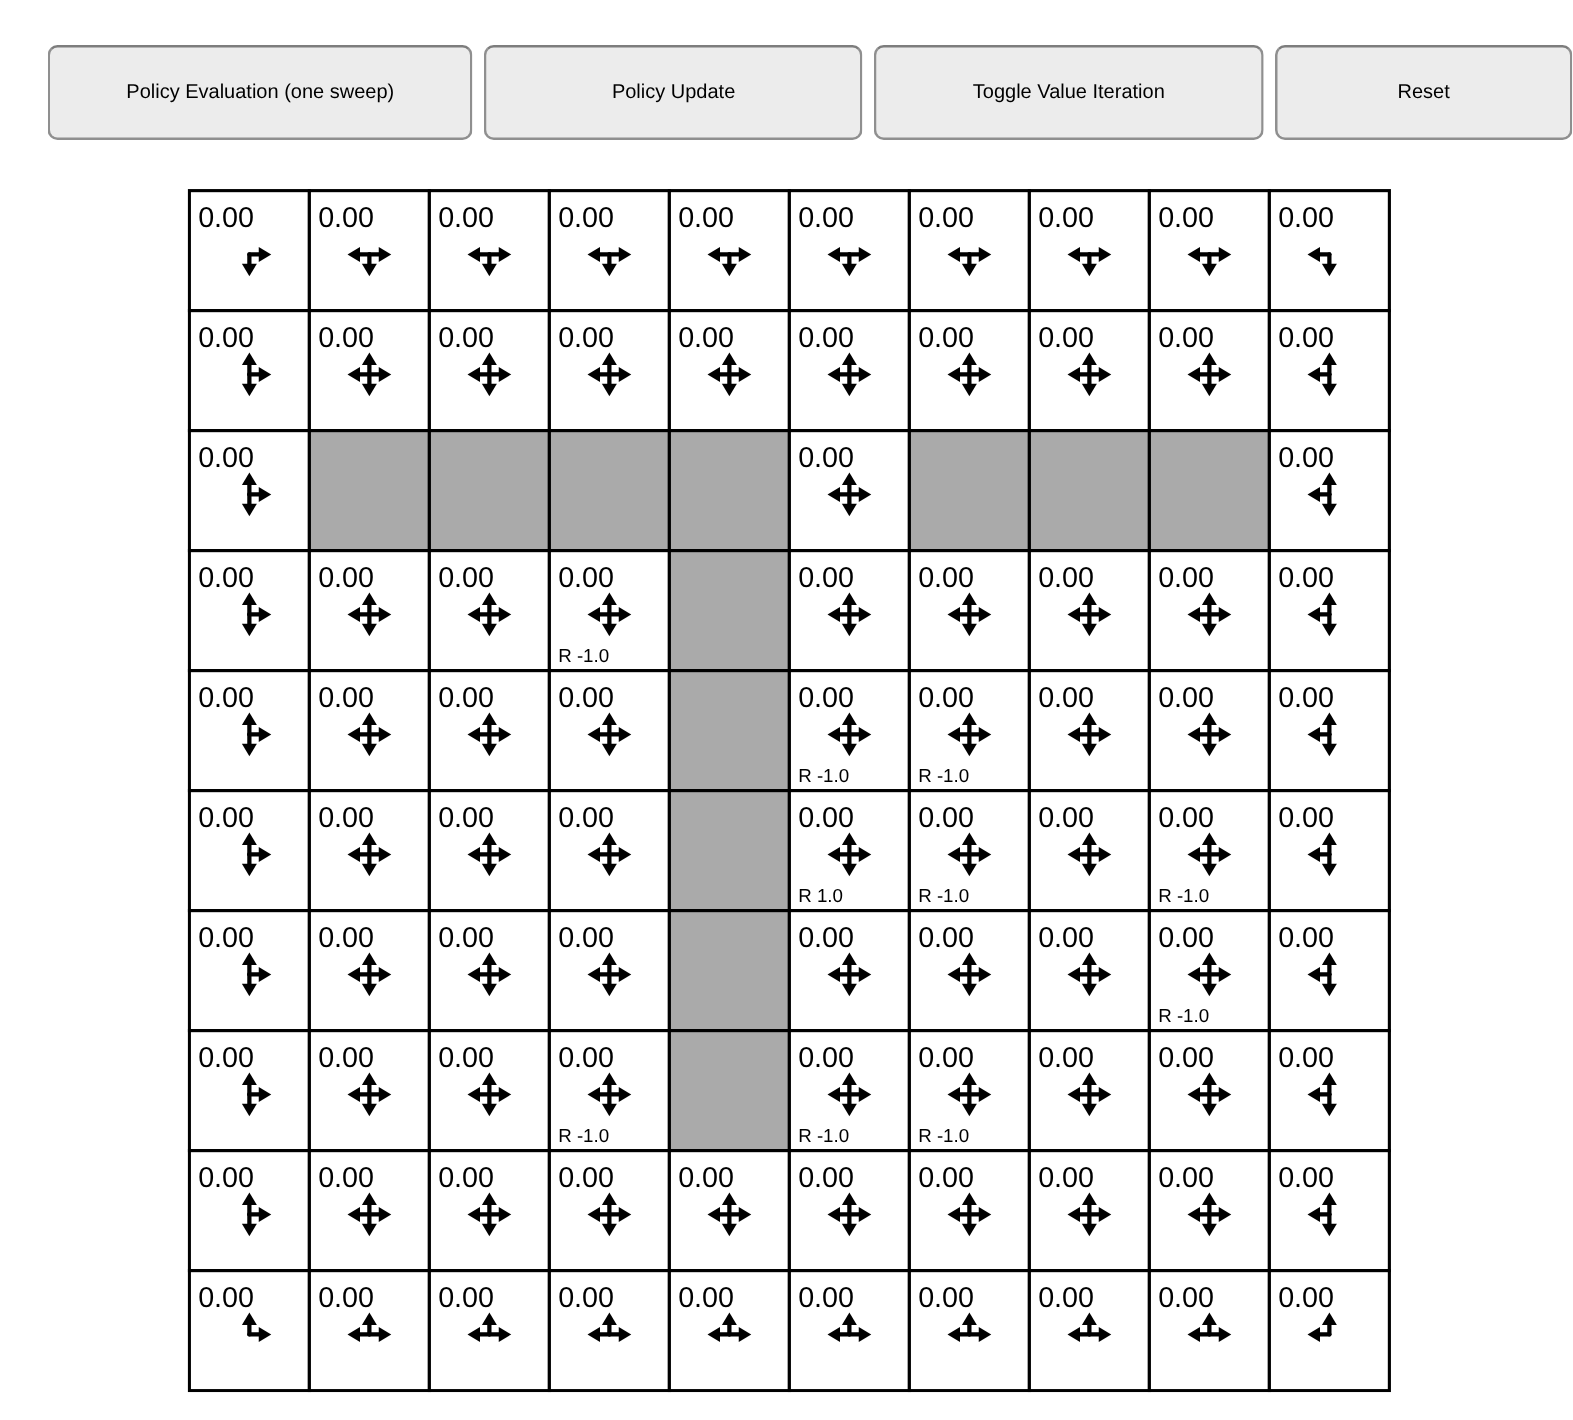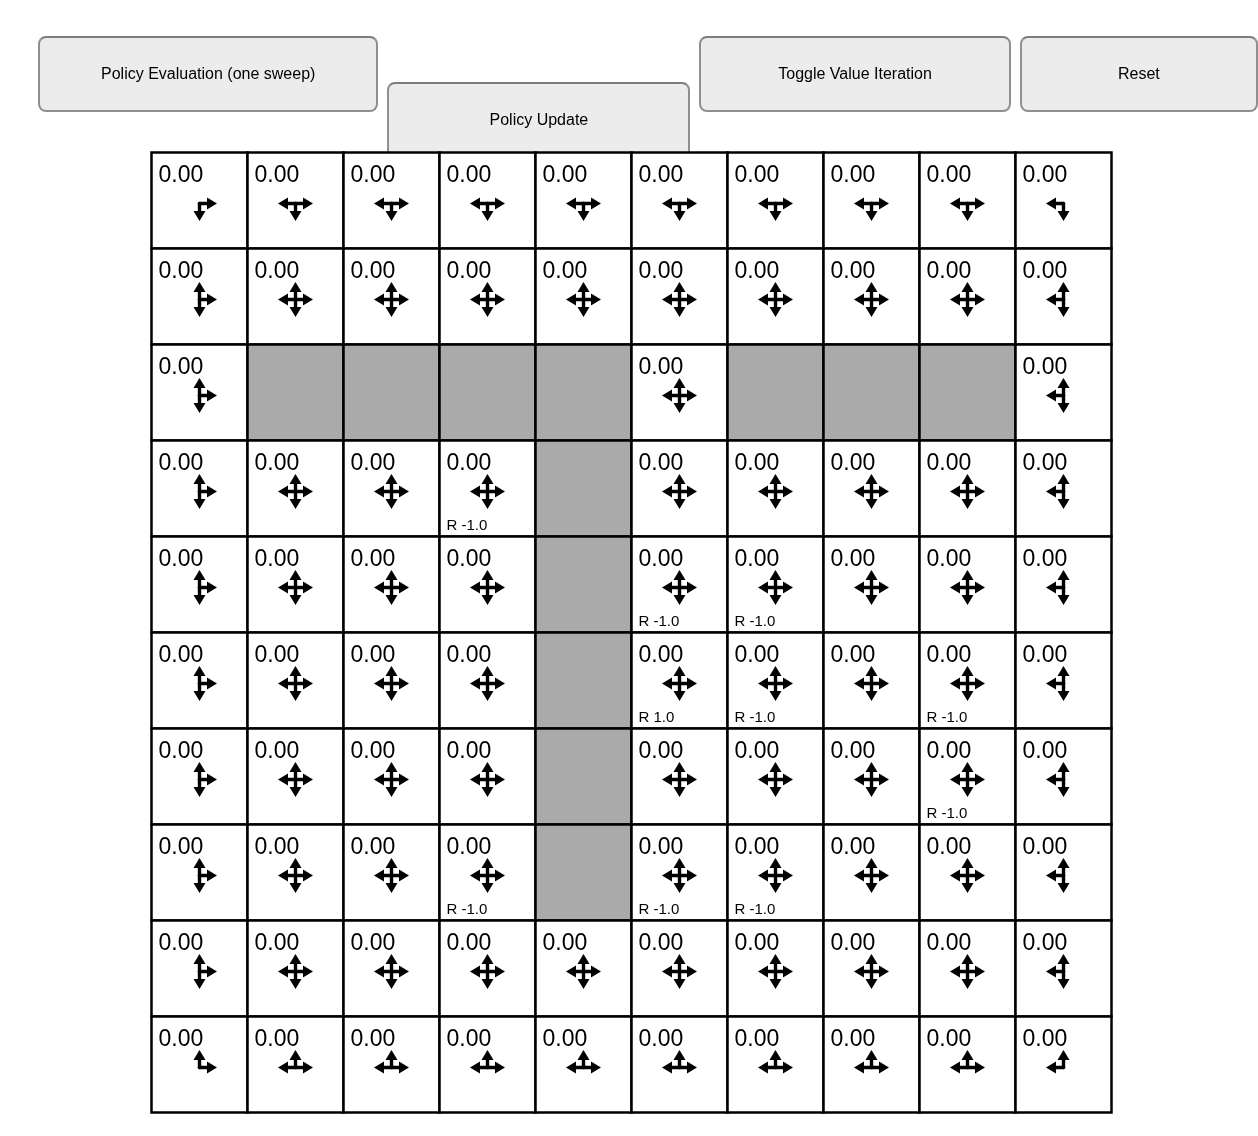--- a/index.html
+++ b/index.html
@@ -22,21 +22,21 @@
     border: 2px solid #8f8f8f;
     border-top-color: #7d7d7d;
     border-radius: 8px;
     font-family: "Liberation Sans", sans-serif;
     font-size: 16px;
     color: #000000;
     cursor: pointer;
     padding: 0 10px;
   }
   .toolbar button:nth-child(1) { width: 352px; }
-  .toolbar button:nth-child(2) { width: 313px; margin-top: 46px; }
+  .toolbar button:nth-child(2) { width: 313px; }
   .toolbar button:nth-child(3) { width: 322px; }
   .toolbar button:nth-child(4) { width: 246px; }
   .grid-area {
     margin: 39px 0 0 150px;
     width: 963px;
     height: 963px;
   }
   svg text {
     font-family: "Liberation Sans", sans-serif;
     fill: #000000;

